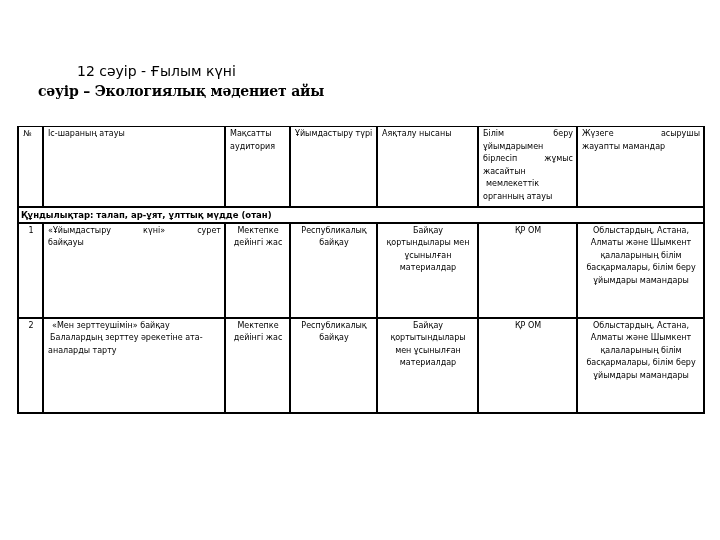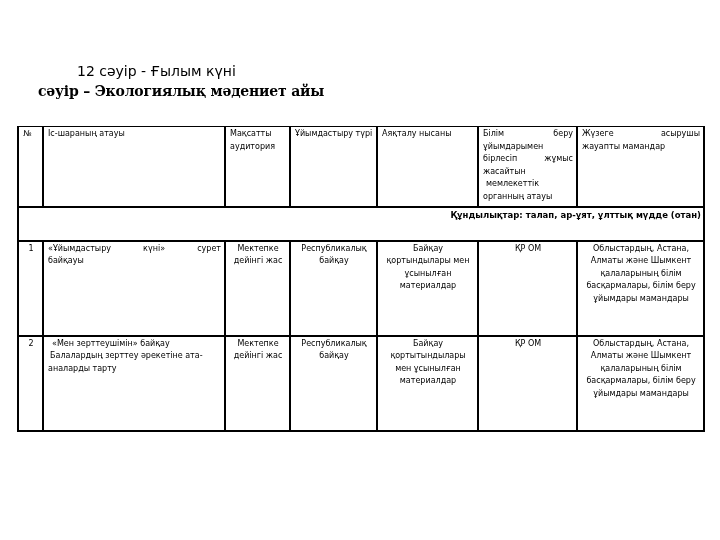--- a/index.html
+++ b/index.html
@@ -4,21 +4,21 @@
 <style>
   html, body { margin: 0; padding: 0; background: #ffffff; }
   body { width: 720px; height: 540px; position: relative; overflow: hidden; font-family: "DejaVu Sans", sans-serif; color: #000; }
   .heading { position: absolute; left: 38px; top: 42px; font-family: "DejaVu Serif", serif; font-weight: bold; font-size: 14px; letter-spacing: -0.2px; white-space: nowrap; margin-top: 41px; }
   .subheading { position: absolute; left: 38px; top: 63px; font-family: "DejaVu Sans", sans-serif; font-size: 14px; white-space: nowrap; margin-left: 39px; }
   table.plan { position: absolute; left: 17px; top: 126px; width: 686px; border-collapse: collapse; table-layout: fixed; font-size: 8px; line-height: 12.6px; }
   table.plan td { border: 2px solid #000; vertical-align: top; padding: 1px 3px 0 4px; word-wrap: break-word; }
   table.plan td.top-thin { border-top-width: 1px; }
   .c { text-align: center; }
   tr.hdr td { height: 78px; }
-  tr.values td { height: 11px; font-weight: bold; text-align: right; font-size: 8.5px; padding: 1px 2px 18px 2px; }
+  tr.values td { height: 11px; font-weight: bold; text-align: left; font-size: 8.5px; padding: 1px 2px 0 2px; }
   tr.row td { height: 92px; }
   .justify-line { display: flex; justify-content: space-between; }
 </style>
 </head>
 <body>
 
 <div class="heading">сәуір – Экологиялық мәдениет айы</div>
 <div class="subheading">12 сәуір - Ғылым күні</div>
 
 <table class="plan">

